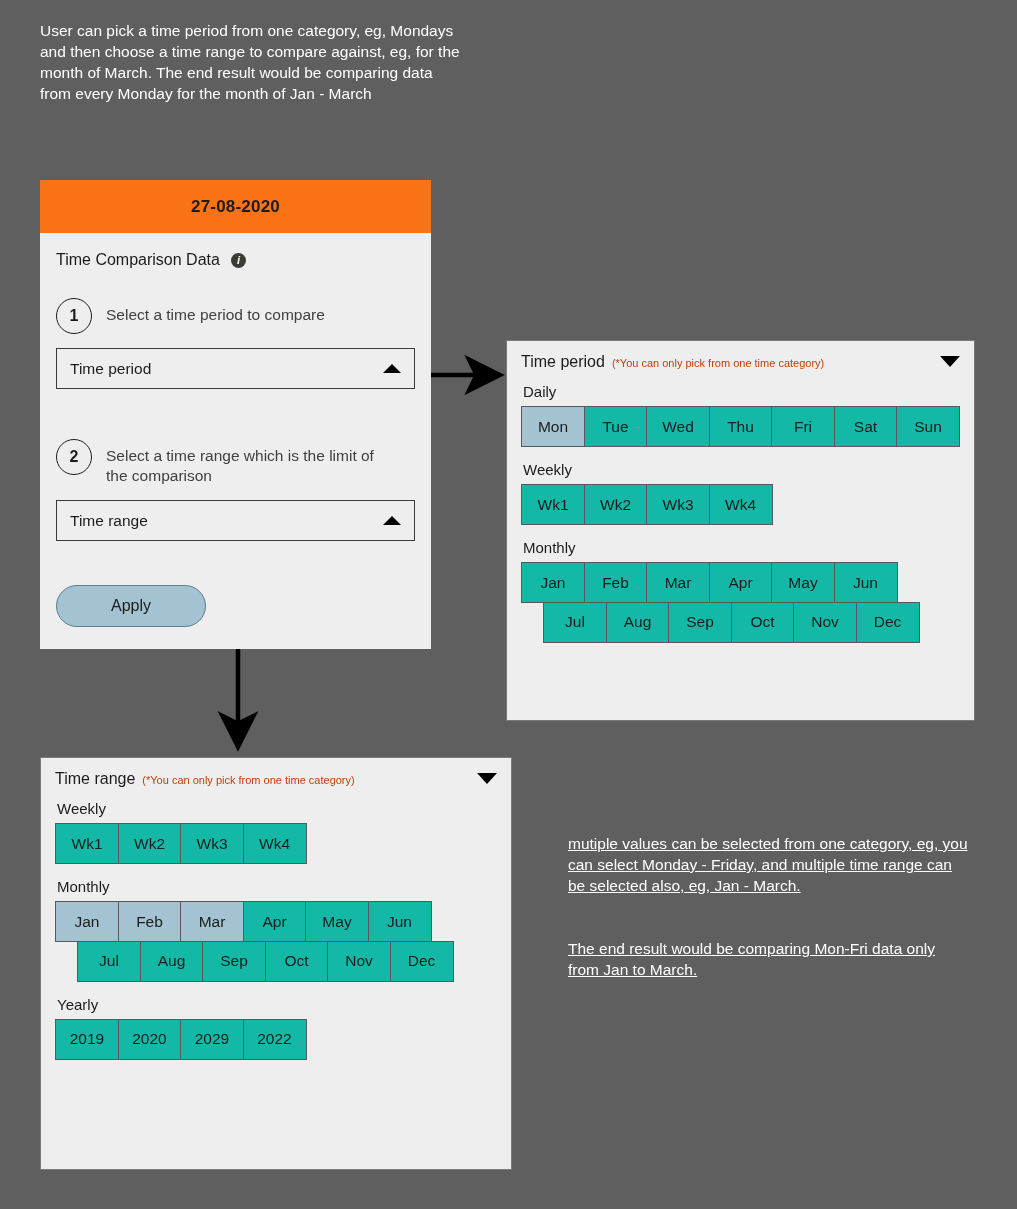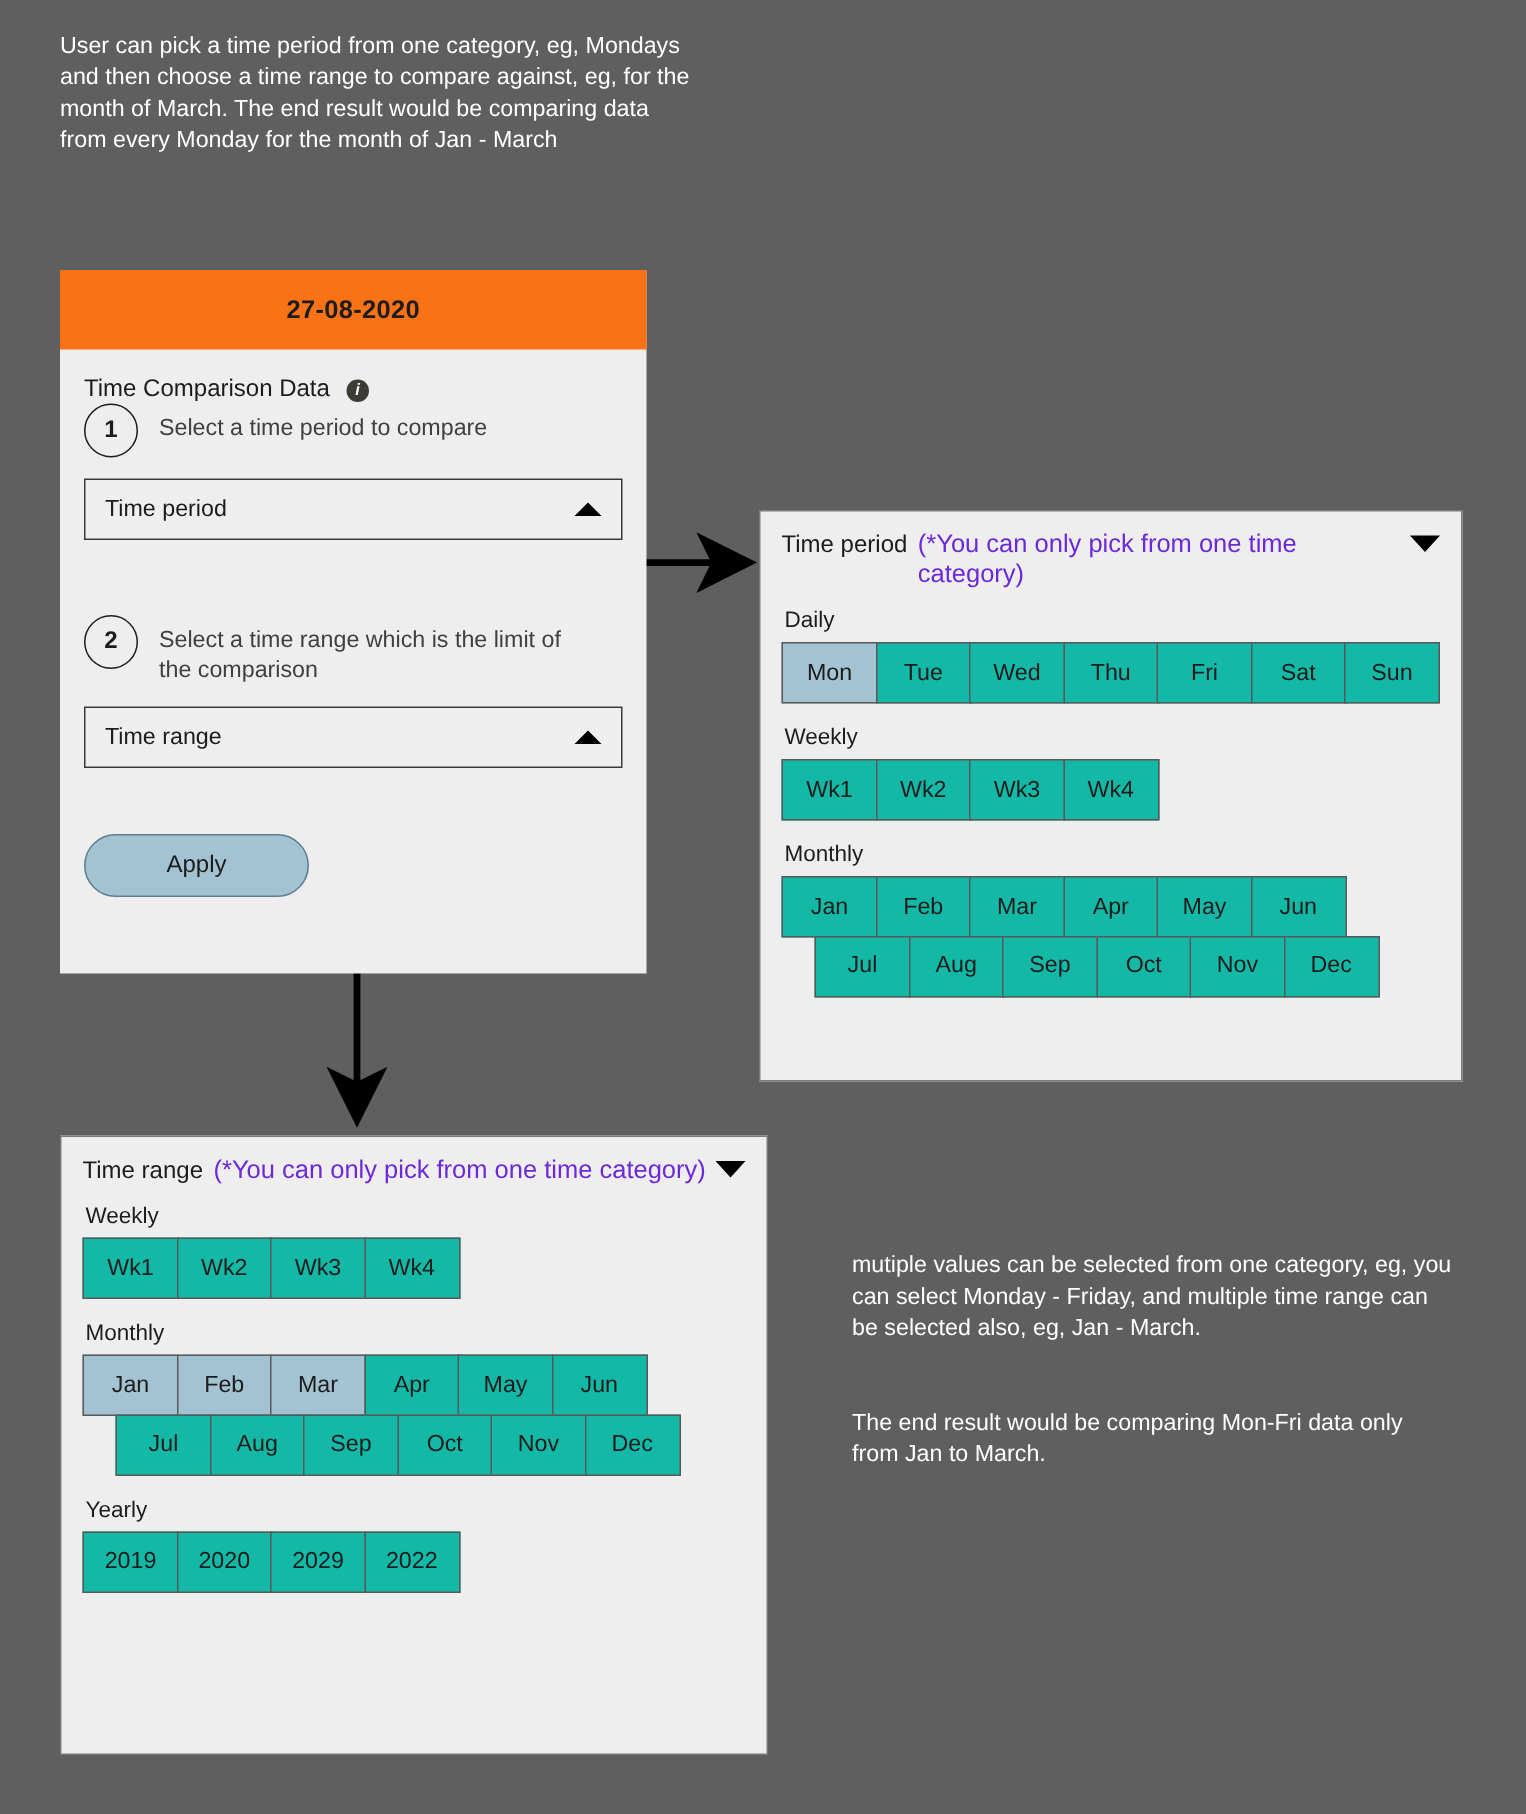--- a/index.html
+++ b/index.html
@@ -18,21 +18,21 @@
 
   
   .note {
     position: absolute;
     color: #ffffff;
     font-size: 15.5px;
     line-height: 21px;
     white-space: pre-line;
   }
   #note-top    { left: 40px;  top: 20px;  width: 420px; }
-  #note-bottom { left: 568px; top: 812px; width: 400px; }
+  #note-bottom { left: 568px; top: 812px; width: 400px; text-decoration: underline; }
   #note-bottom .para2 { margin-top: 21px; }
 
   
   #dialog {
     position: absolute;
     left: 40px;
     top: 180px;
     width: 391px;
     height: 469px;
     background: #eeeeee;
@@ -50,21 +50,21 @@
     letter-spacing: 0.2px;
   }
   #dialog-body {
     padding: 18px 16px 0 16px;
   }
   .section-title {
     display: flex;
     align-items: center;
     font-size: 16px;
     color: #1c1c1c;
-    margin-bottom: 0;
+    margin-bottom: 29px;
   }
   .info-icon {
     display: inline-flex;
     align-items: center;
     justify-content: center;
     width: 15px;
     height: 15px;
     border-radius: 50%;
     background: #3d3b36;
     color: #ffffff;
@@ -160,21 +160,21 @@
   #panel-range  { left: 40px;  top: 757px; width: 472px; height: 413px; }
 
   .panel-head {
     display: flex;
     align-items: baseline;
     justify-content: space-between;
     margin-bottom: 12px;
   }
   .panel-head-left { display: flex; align-items: baseline; }
   .panel-title { font-size: 16px; color: #1c1c1c; }
-  .panel-hint  { font-size: 17px; color: #6d28d9; margin-left: 7px; }
+  .panel-hint  { font-size: 11px; color: #c2410c; margin-left: 7px; }
 
   .group-label {
     font-size: 15px;
     color: #1c1c1c;
     margin: 0 0 6px 2px;
   }
   .chip-row { display: flex; margin-bottom: 14px; }
   .chip-row.stacked { margin-bottom: 0; }
   .chip-row.stacked + .chip-row { margin-top: -1.5px; margin-bottom: 14px; padding-left: 22px; }
   .chip {

